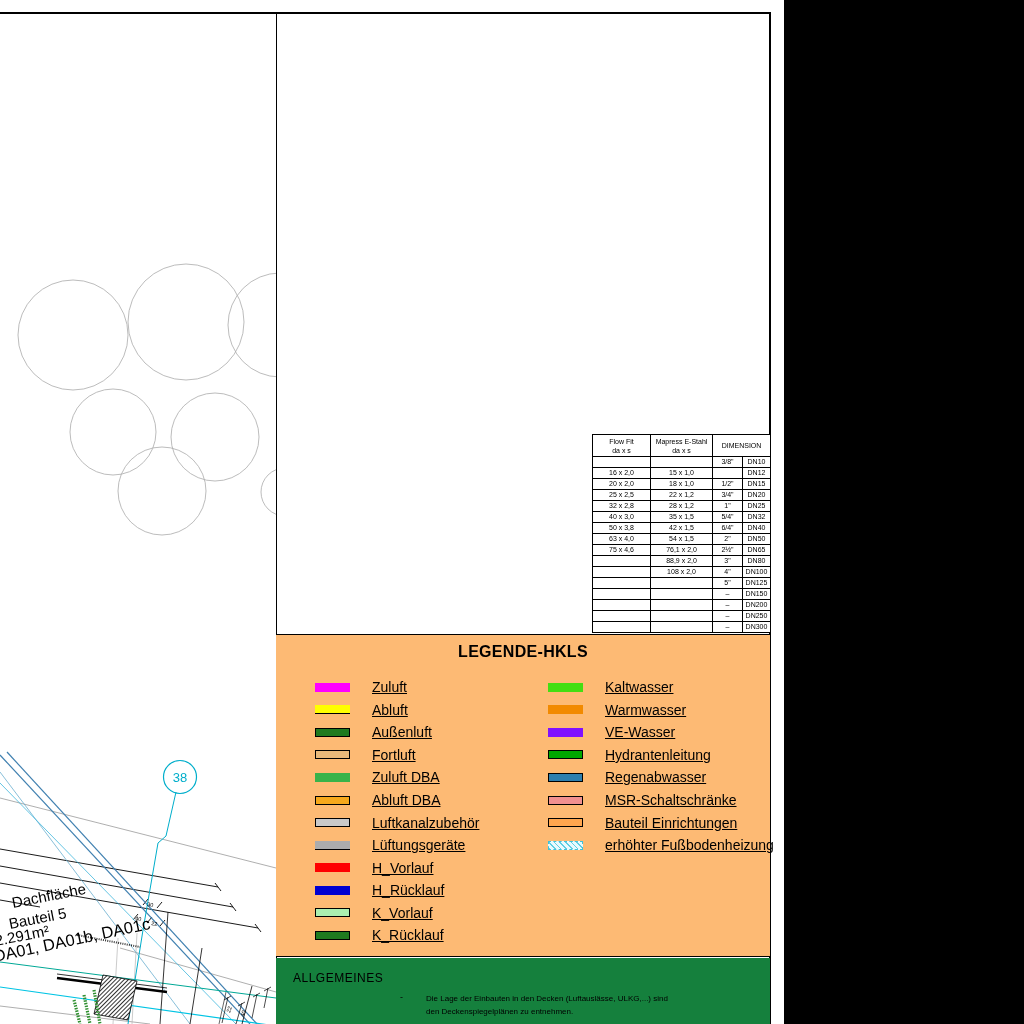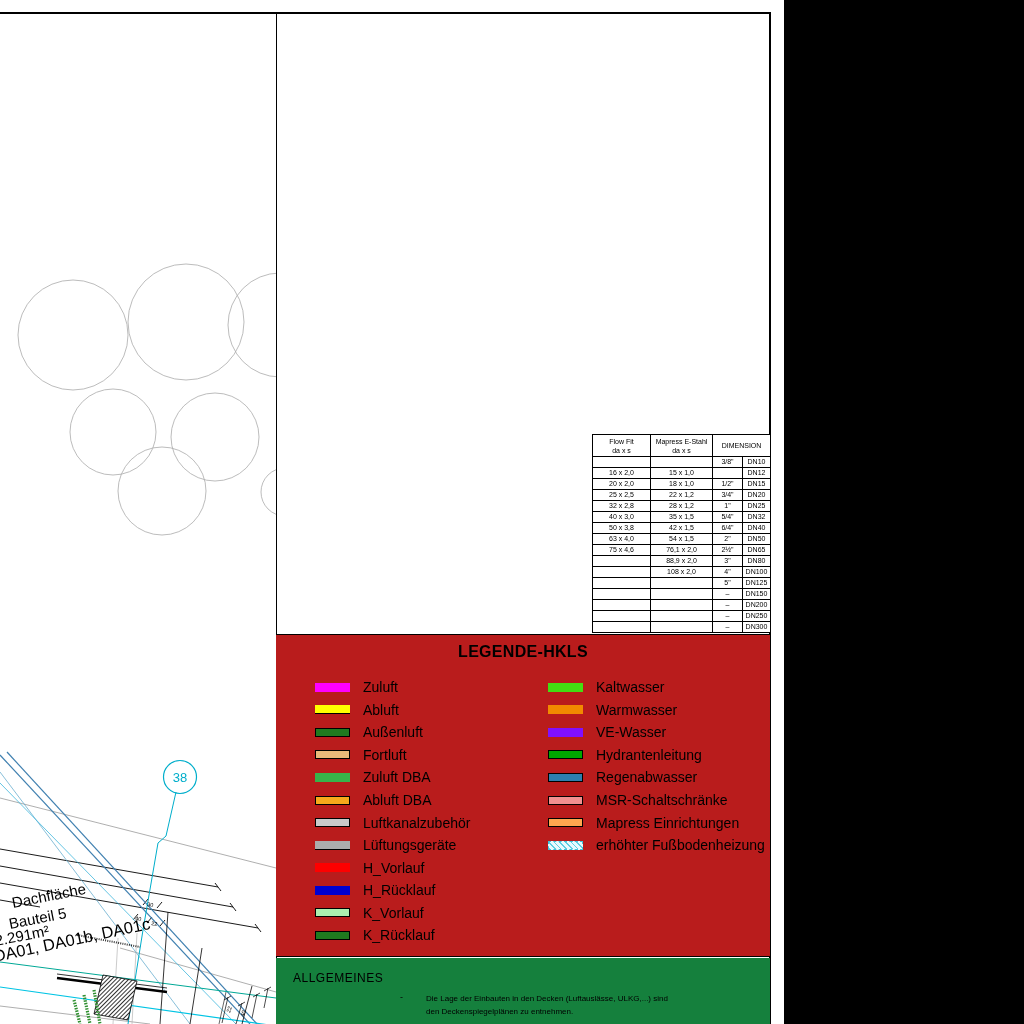--- a/index.html
+++ b/index.html
@@ -11,28 +11,28 @@
   .border-right{position:absolute;left:769px;top:12px;width:2px;height:1012px;background:#000;}
   .divider{position:absolute;left:276px;top:13px;width:1px;height:1011px;background:#000;}
   svg.drawing{position:absolute;left:0;top:13px;}
 
   .dim-table{position:absolute;left:592px;top:434px;width:178px;border-collapse:collapse;table-layout:fixed;background:#fff;}
   .dim-table th,.dim-table td{border:1px solid #000;font-size:7px;font-weight:normal;
        text-align:center;padding:0;line-height:10px;height:10px;white-space:nowrap;overflow:hidden;color:#000;}
   .dim-table thead th{height:21px;line-height:9px;}
 
   .legend{position:absolute;left:276px;top:634px;width:494px;height:323px;
-       border-top:1px solid #000;border-bottom:1px solid #000;background:#b91c1c;box-sizing:border-box;}
+       border-top:1px solid #000;border-bottom:1px solid #000;background:#fdba74;box-sizing:border-box;}
   .legend-title{padding-top:8px;text-align:center;font-weight:bold;font-size:16px;letter-spacing:.3px;color:#000;}
   .legend-col{position:absolute;top:41px;}
   .col-left{left:39px;}
   .col-right{left:272px;}
   .legend-item{height:22.55px;display:flex;align-items:center;}
   .swatch{width:35px;height:9px;flex:0 0 35px;box-sizing:border-box;}
-  .legend-label{margin-left:13px;font-size:14px;color:#000;white-space:nowrap;}
+  .legend-label{margin-left:22px;font-size:14px;color:#000;white-space:nowrap;text-decoration:underline;}
 
   .allg{position:absolute;left:276px;top:958px;width:494px;height:66px;background:#15803d;}
   .allg-title{position:absolute;left:17px;top:13px;font-size:12px;letter-spacing:.5px;color:#000;}
   .allg-dash{position:absolute;left:124px;top:34px;font-size:9px;color:#000;}
   .allg-text{position:absolute;left:150px;top:34px;font-size:8px;line-height:13px;color:#000;}
 </style>
 </head>
 <body>
 
 <div class="page">
@@ -336,21 +336,21 @@
         <div class="legend-item">
           <span class="swatch" style="background: rgb(46, 127, 174); border: 1px solid rgb(0, 0, 0);"></span>
           <span class="legend-label">Regenabwasser</span>
         </div>
         <div class="legend-item">
           <span class="swatch" style="background: rgb(241, 144, 144); border: 1px solid rgb(0, 0, 0);"></span>
           <span class="legend-label">MSR-Schaltschränke</span>
         </div>
         <div class="legend-item">
           <span class="swatch" style="background: rgb(255, 166, 79); border: 1px solid rgb(0, 0, 0);"></span>
-          <span class="legend-label">Mapress Einrichtungen</span>
+          <span class="legend-label">Bauteil Einrichtungen</span>
         </div>
         <div class="legend-item">
           <span class="swatch" style="background: repeating-linear-gradient(45deg, rgb(94, 207, 227) 0px, rgb(94, 207, 227) 1px, rgb(233, 250, 253) 1px, rgb(233, 250, 253) 4px); border: 1px dashed rgb(63, 194, 218);"></span>
           <span class="legend-label">erhöhter Fußbodenheizung</span>
         </div>
       </div>
   </div>
 
   <div class="allg">
     <div class="allg-title">ALLGEMEINES</div>

